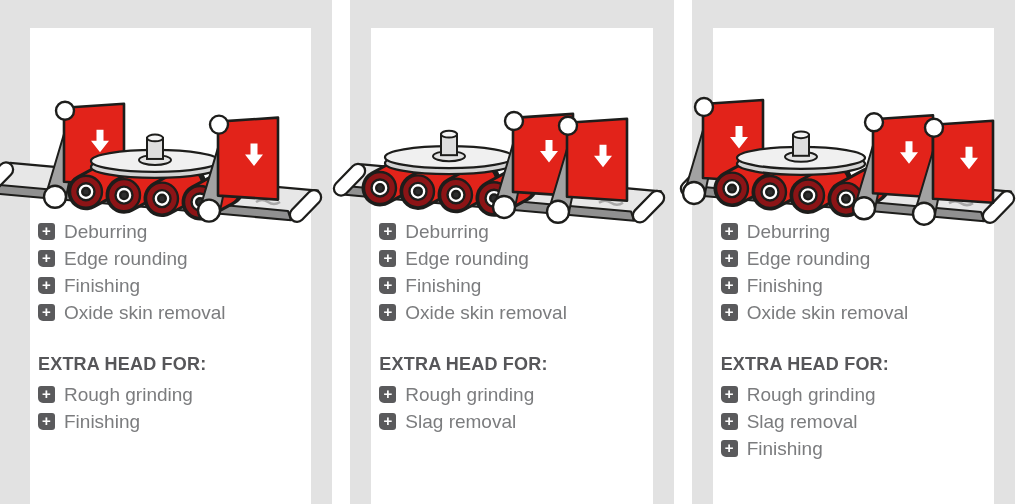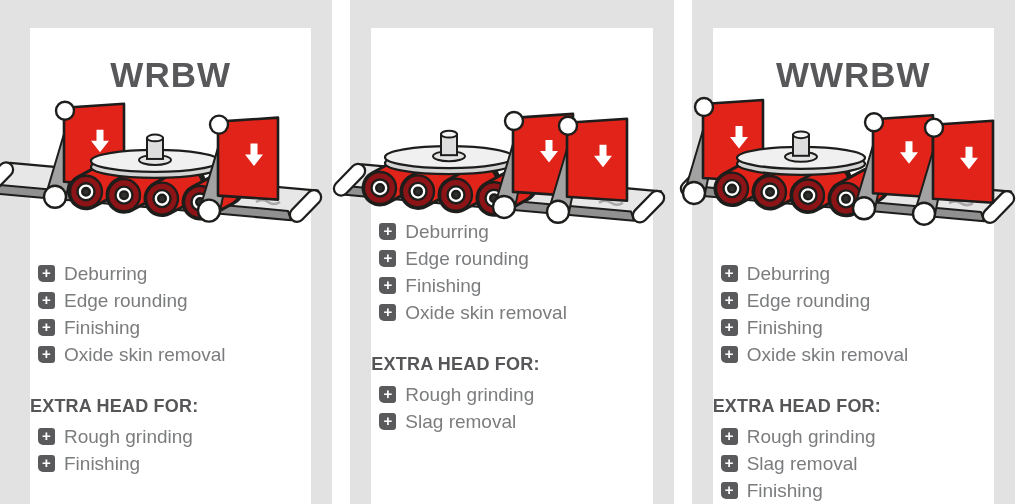--- a/index.html
+++ b/index.html
@@ -26,32 +26,31 @@
   ul.features li{
     display:flex;align-items:center;gap:9px;height:27px;
     font-size:19px;color:#7b7c7e;
   }
   .plus{
     flex:0 0 17px;width:17px;height:17px;border-radius:3px 3px 3px 5px;
     background:#5a5a5c;color:#ffffff;text-align:center;
     font-size:15px;line-height:16px;font-weight:bold;
   }
   .extra-heading{
-    margin:25px 0 3px;font-size:18px;line-height:27px;
+    margin:25px 0 3px;padding-left:8px;font-size:18px;line-height:27px;
     font-weight:bold;color:#565659;letter-spacing:0.2px;
   }
 </style>
 </head>
 <body>
 
 <div class="page">
   <section class="panel">
     <div class="band"></div>
     <div class="card">
-      <h2 class="title">WRBW</h2>
       <div class="machine-space"></div>
       <ul class="features">
           <li>
             <span class="plus">+</span>
             <span>Deburring</span>
           </li>
           <li>
             <span class="plus">+</span>
             <span>Edge rounding</span>
           </li>
@@ -214,21 +213,20 @@
           <path d="M 263.5 48.78999999999999 v 11 h -5.5 l 9 11.5 9 -11.5 h -5.5 v -11 z" fill="#ffffff"></path>
           <circle cx="232" cy="29.789999999999992" r="9" fill="#fff" stroke="#1d1d1b" stroke-width="2.4"></circle>
           <circle cx="222" cy="115.78999999999999" r="11" fill="#fff" stroke="#1d1d1b" stroke-width="2.4"></circle>
         </g>
       </svg>
     </section>
 
   <section class="panel">
     <div class="band"></div>
     <div class="card">
-      <h2 class="title">WWRBW</h2>
       <div class="machine-space"></div>
       <ul class="features">
           <li>
             <span class="plus">+</span>
             <span>Deburring</span>
           </li>
           <li>
             <span class="plus">+</span>
             <span>Edge rounding</span>
           </li>

